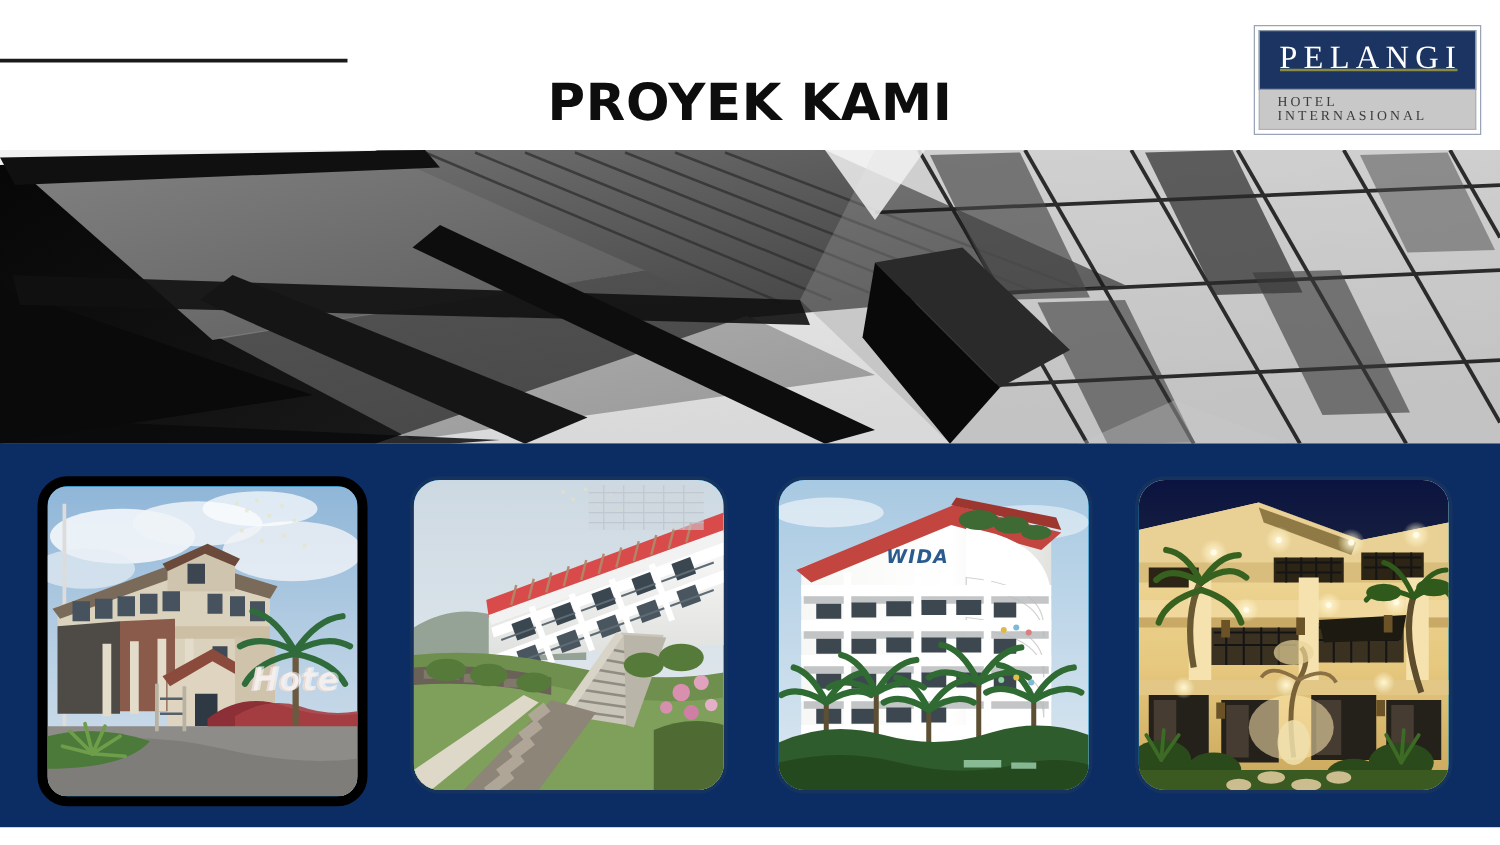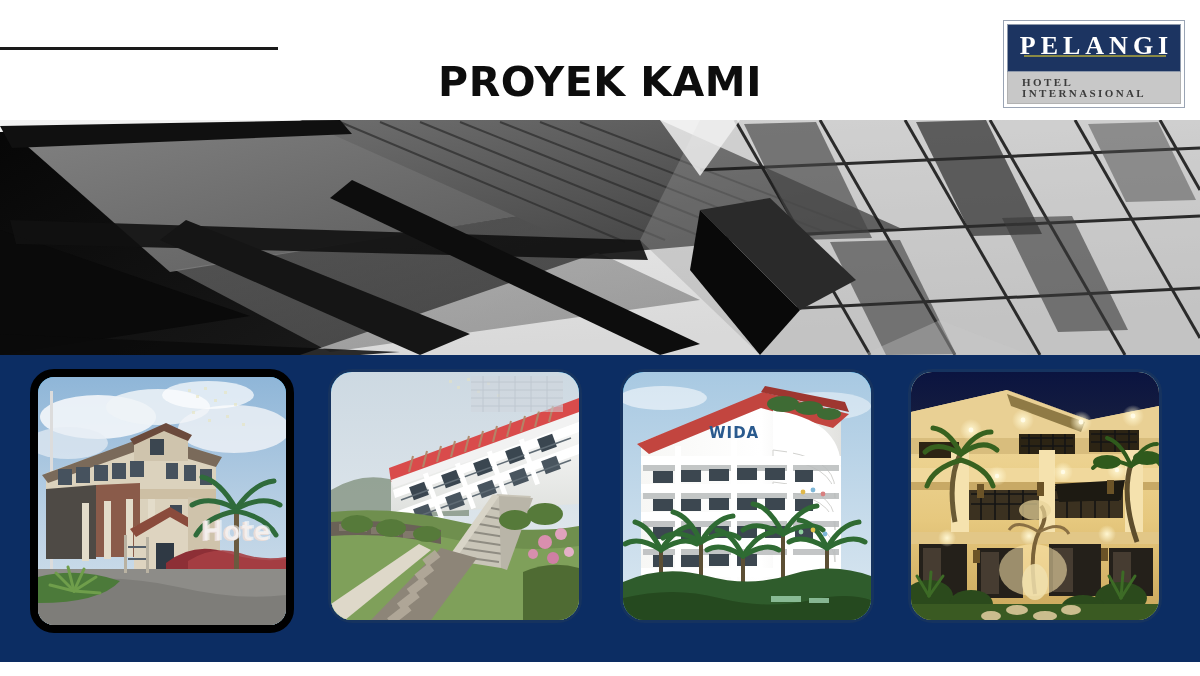--- a/index.html
+++ b/index.html
@@ -58,21 +58,20 @@
   .logo {
     position: absolute;
     left: 1003px;
     top: 20px;
     width: 182px;
     height: 88px;
     background: #ffffff;
     border: 1px solid #9aa4b4;
     box-sizing: border-box;
     padding: 3px;
-    font-weight: bold;
   }
   .logo-inner {
     width: 100%;
     height: 100%;
     display: flex;
     flex-direction: column;
     box-sizing: border-box;
   }
   .logo-top {
     flex: 0 0 60%;
@@ -157,26 +156,27 @@
 
   
   .gallery {
     position: absolute;
     left: 0; top: 355px;
     width: 1200px;
     height: 307px;
   }
   .photo-card {
     position: absolute;
-    top: 14px;
+    top: 26px;
     width: 248px;
     height: 248px;
     border-radius: 24px;
     overflow: hidden;
     background: #0ea5e9;
+    font-style: italic;
   }
   .photo-card.c1 { left: 30px;  border: 8px solid #000000; }
   .photo-card.c2 { left: 328px; border: 3px solid #16335f; }
   .photo-card.c3 { left: 620px; border: 3px solid #16335f; }
   .photo-card.c4 { left: 908px; border: 3px solid #16335f; }
   .photo-card svg { display: block; width: 100%; height: 100%; }
 </style>
 </head>
 <body>
 

